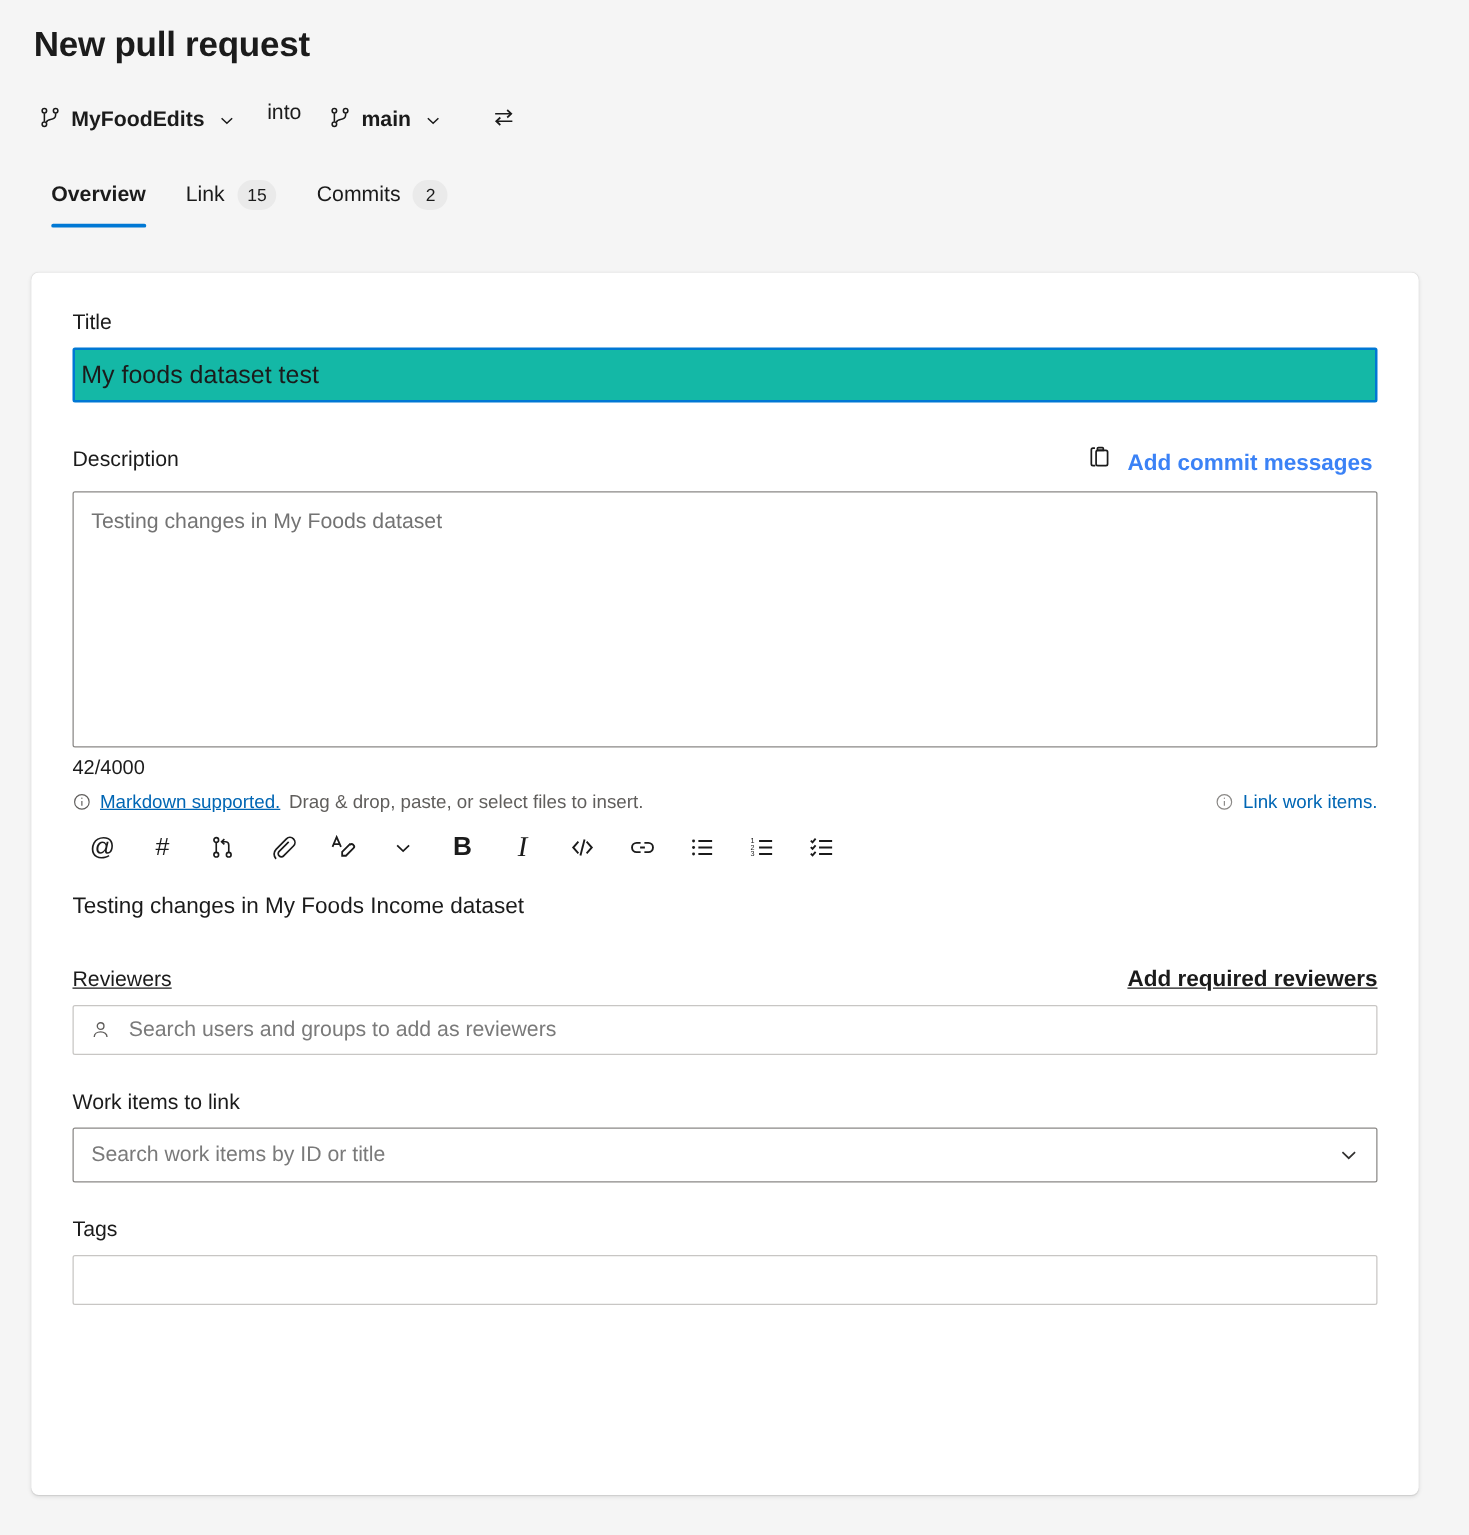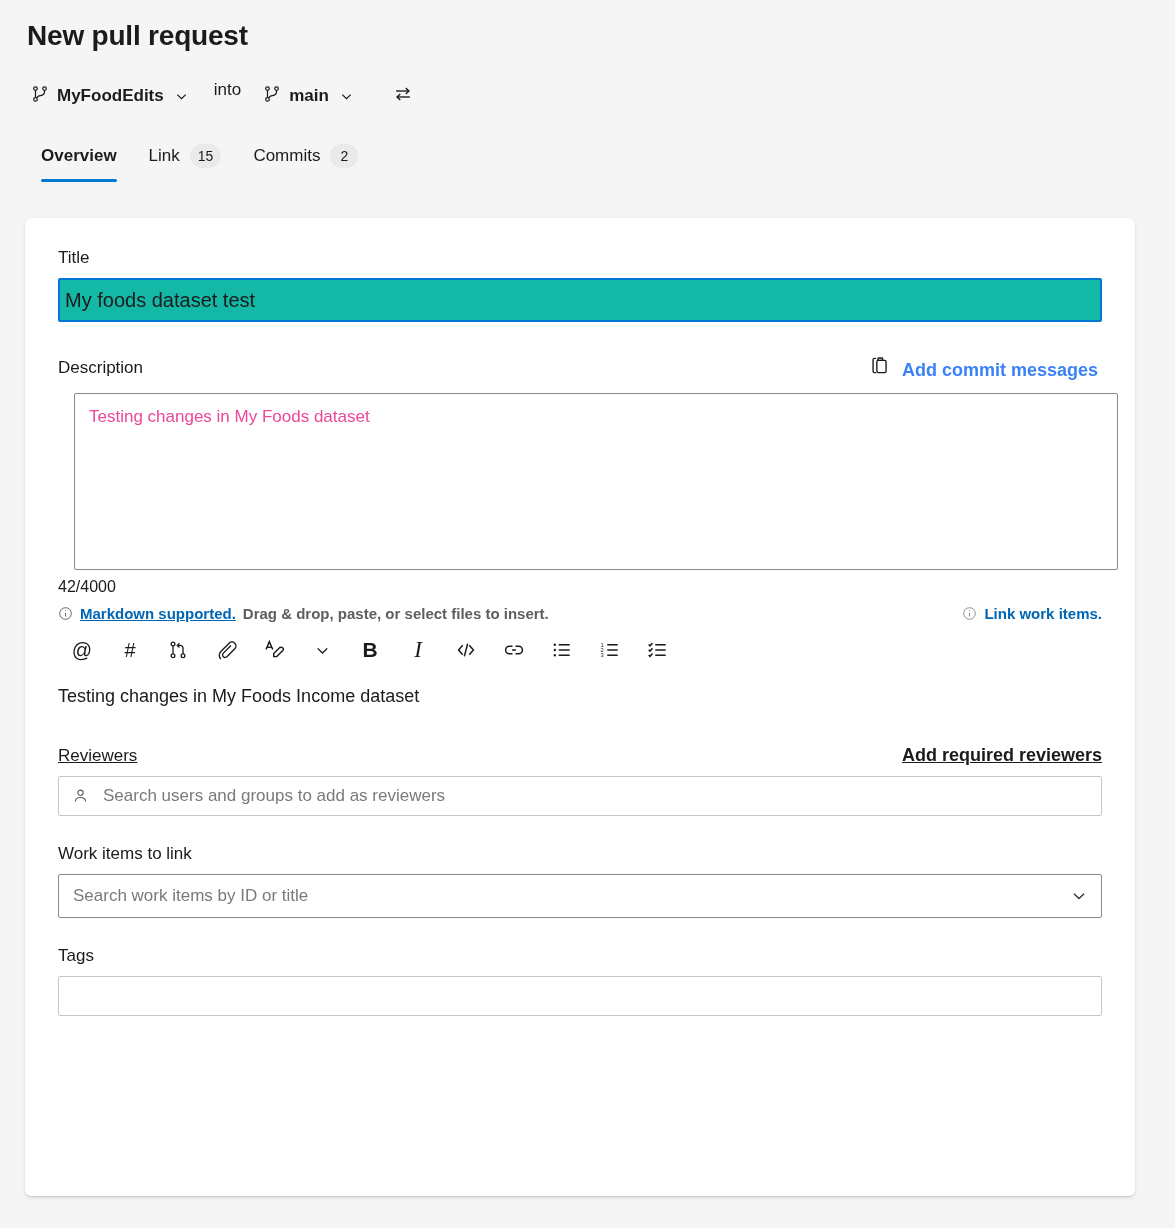--- a/index.html
+++ b/index.html
@@ -84,35 +84,35 @@
     display: flex; align-items: center; justify-content: space-between;
     width: 1044px; margin-top: 31px; margin-bottom: 10px;
   }
   .commit-msg-btn {
     display: flex; align-items: flex-end; gap: 12px;
     font-size: 18px; font-weight: 600; color: #3b82f6;
     cursor: pointer; padding: 2px 4px;
   }
 
   .desc-textarea {
-    display: block; width: 1044px; height: 177px;
+    display: block; width: 1044px; height: 205px;
     border: 1px solid #8a8886; border-radius: 2px;
     padding: 12px 14px;
     font-family: "Liberation Sans", sans-serif;
-    font-size: 17px; line-height: 22px; color: #ec4899;
-    background: #fff; resize: none; outline: none; margin-left: 16px;
+    font-size: 17px; line-height: 22px; color: #737373;
+    background: #fff; resize: none; outline: none;
   }
   .char-count {
     width: 1044px; text-align: left;
     font-size: 16px; color: #1b1b1b; margin-top: 8px;
   }
 
   .hint-row {
     display: flex; align-items: center; justify-content: space-between;
-    width: 1044px; margin-top: 9px; font-weight: bold;
+    width: 1044px; margin-top: 9px;
   }
   .hint-left { display: flex; align-items: center; gap: 7px; font-size: 15px; color: #605e5c; }
   .hint-link { color: #0066b4; text-decoration: underline; cursor: pointer; }
   .hint-right { display: flex; align-items: center; gap: 7px; font-size: 15px; color: #0066b4; cursor: pointer; }
   .info-glyph { color: #605e5c; display:inline-flex; }
   .info-glyph.blue { color: #8a8886; }
 
   .md-toolbar {
     display: flex; align-items: center; gap: 0;
     width: 1044px; margin-top: 10px; height: 36px;

